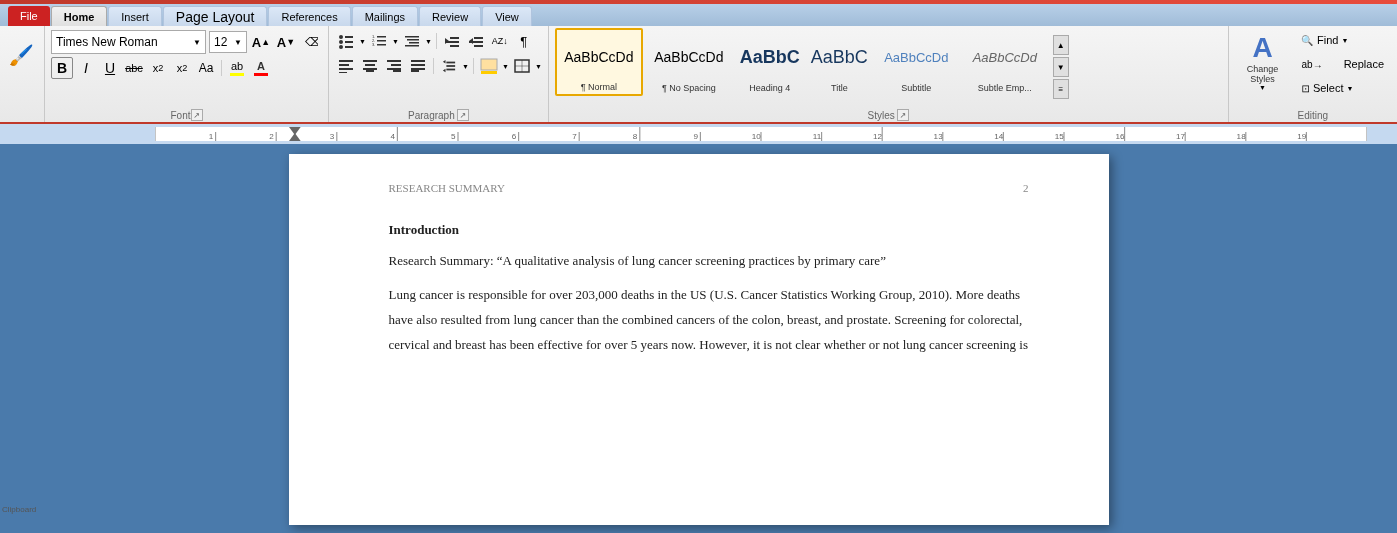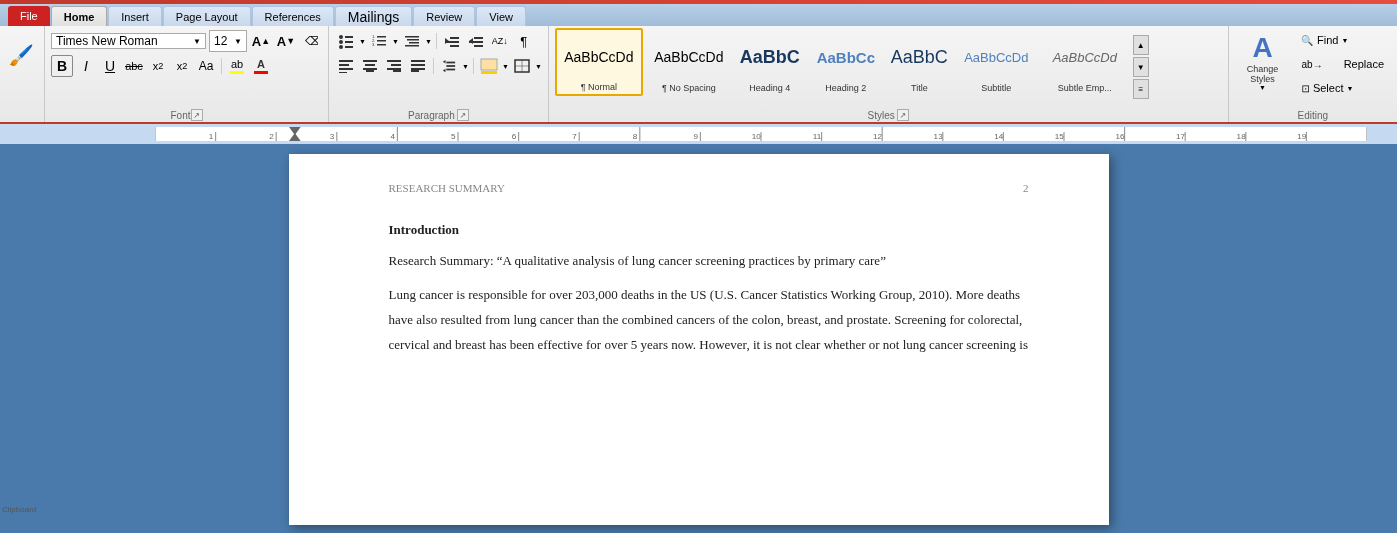--- a/index.html
+++ b/index.html
@@ -41,39 +41,39 @@
   </style>
 </head>
 <body>
 
 <div style="background: linear-gradient(to right, #c0392b, #e74c3c); height: 4px; width: 100%;"></div>
 
 <div style="background: linear-gradient(to bottom, #b8d0e8, #a0bcd8); height: 22px; display: flex; align-items: flex-end; padding-left: 8px; gap: 1px;">
   <div style="padding: 2px 12px; font-size: 11px; background: #cc2222; color: white; border-radius: 3px 3px 0 0; cursor: pointer; height: 20px; display: flex; align-items: center;">File</div>
   <div style="padding: 2px 12px; font-size: 11px; background: linear-gradient(to bottom, #f0f0f0, #e0e0e0); border: 1px solid #aaa; border-bottom: none; border-radius: 3px 3px 0 0; cursor: pointer; height: 20px; display: flex; align-items: center; font-weight: bold;">Home</div>
   <div style="padding: 2px 12px; font-size: 11px; background: linear-gradient(to bottom, #dce8f7, #c8d8ec); border: 1px solid #b0c4de; border-bottom: none; border-radius: 3px 3px 0 0; cursor: pointer; height: 20px; display: flex; align-items: center;">Insert</div>
-  <div style="padding: 2px 12px; font-size: 11px; background: linear-gradient(to bottom, #dce8f7, #c8d8ec); border: 1px solid #b0c4de; border-bottom: none; border-radius: 3px 3px 0 0; cursor: pointer; height: 20px; display: flex; align-items: center;">Page Layout</div>
+  <div style="padding: 2px 12px; font-size: 14px; background: linear-gradient(to bottom, #dce8f7, #c8d8ec); border: 1px solid #b0c4de; border-bottom: none; border-radius: 3px 3px 0 0; cursor: pointer; height: 20px; display: flex; align-items: center;">Page Layout</div>
   <div style="padding: 2px 12px; font-size: 11px; background: linear-gradient(to bottom, #dce8f7, #c8d8ec); border: 1px solid #b0c4de; border-bottom: none; border-radius: 3px 3px 0 0; cursor: pointer; height: 20px; display: flex; align-items: center;">References</div>
-  <div style="padding: 2px 12px; font-size: 14px; background: linear-gradient(to bottom, #dce8f7, #c8d8ec); border: 1px solid #b0c4de; border-bottom: none; border-radius: 3px 3px 0 0; cursor: pointer; height: 20px; display: flex; align-items: center; margin-top: 24px;">Mailings</div>
+  <div style="padding: 2px 12px; font-size: 11px; background: linear-gradient(to bottom, #dce8f7, #c8d8ec); border: 1px solid #b0c4de; border-bottom: none; border-radius: 3px 3px 0 0; cursor: pointer; height: 20px; display: flex; align-items: center; margin-top: 24px;">Mailings</div>
   <div style="padding: 2px 12px; font-size: 11px; background: linear-gradient(to bottom, #dce8f7, #c8d8ec); border: 1px solid #b0c4de; border-bottom: none; border-radius: 3px 3px 0 0; cursor: pointer; height: 20px; display: flex; align-items: center;">Review</div>
   <div style="padding: 2px 12px; font-size: 11px; background: linear-gradient(to bottom, #dce8f7, #c8d8ec); border: 1px solid #b0c4de; border-bottom: none; border-radius: 3px 3px 0 0; cursor: pointer; height: 20px; display: flex; align-items: center;">View</div>
 </div>
 
 <div style="background: linear-gradient(to bottom, #f5f5f5, #e8e8e8); border-bottom: 2px solid #c0392b; height: 98px; display: flex; align-items: stretch;">
 
   <div style="display: flex; flex-direction: column; align-items: center; padding: 4px 6px; border-right: 1px solid #c8c8c8; min-width: 38px;">
     <div style="width: 32px; height: 50px; display: flex; flex-direction: column; align-items: center; justify-content: center; cursor: pointer; border: 1px solid transparent; border-radius: 2px; padding: 2px;">
       <div style="font-size: 20px;">🖌️</div>
     </div>
     <div style="font-size: 8px; color: #555; text-align: center; margin-top: 2px; position: absolute; bottom: 19px; left: 2px; white-space: nowrap;">Clipboard</div>
   </div>
 
   <div style="display: flex; flex-direction: column; padding: 4px 6px 16px; border-right: 1px solid #c8c8c8; gap: 3px; position: relative; min-width: 215px;">
     <div style="display: flex; gap: 3px; align-items: center;">
-      <div style="display: flex; align-items: center; justify-content: space-between; background: white; border: 1px solid #aaa; padding: 1px 4px; width: 155px; height: 16px; font-size: 12px; cursor: pointer;">
+      <div style="display: flex; align-items: center; justify-content: space-between; background: white; border: 1px solid #aaa; padding: 1px 4px; width: 155px; height: 24px; font-size: 12px; cursor: pointer;">
         <span>Times New Roman</span>
         <span style="font-size: 8px;">▼</span>
       </div>
       <div style="display: flex; align-items: center; justify-content: space-between; background: white; border: 1px solid #aaa; padding: 1px 4px; width: 38px; height: 22px; font-size: 12px; cursor: pointer;">
         <span>12</span>
         <span style="font-size: 8px;">▼</span>
       </div>
       <div class="icon-btn" style="font-size: 13px; font-weight: bold;">A<span style="font-size:9px; vertical-align:super;">▲</span></div>
       <div class="icon-btn" style="font-size: 13px; font-weight: bold;">A<span style="font-size:9px; vertical-align:super;">▼</span></div>
       <div class="icon-btn">
@@ -239,24 +239,20 @@
       <div style="display:flex; flex-direction:column; align-items:center; justify-content:space-between; padding:2px 4px; width:88px; height:68px; border:1px solid transparent; cursor:pointer; border-radius:2px; background:transparent;">
         <div style="font-size:14px; color:#000; flex:1; display:flex; align-items:center;">AaBbCcDd</div>
         <div style="font-size:9px; color:#333;">¶ No Spacing</div>
       </div>
 
       <div style="display:flex; flex-direction:column; align-items:center; justify-content:space-between; padding:2px 4px; width:70px; height:68px; border:1px solid transparent; cursor:pointer; border-radius:2px; background:transparent;">
         <div style="font-size:18px; color:#17375e; font-weight:bold; flex:1; display:flex; align-items:center;">AaBbC</div>
         <div style="font-size:9px; color:#333;">Heading 4</div>
       </div>
 
-      <div style="display:flex; flex-direction:column; align-items:center; justify-content:space-between; padding:2px 4px; width:78px; height:68px; border:1px solid transparent; cursor:pointer; border-radius:2px; background:transparent;">
-        <div style="font-size:15px; color:#4f81bd; font-weight:bold; flex:1; display:flex; align-items:center;">AaBbCc</div>
-        <div style="font-size:9px; color:#333;">Heading 2</div>
-      </div>
 
       <div style="display:flex; flex-direction:column; align-items:center; justify-content:space-between; padding:2px 4px; width:65px; height:68px; border:1px solid transparent; cursor:pointer; border-radius:2px; background:transparent;">
         <div style="font-size:18px; color:#17375e; flex:1; display:flex; align-items:center;">AaBbC</div>
         <div style="font-size:9px; color:#333;">Title</div>
       </div>
 
       <div style="display:flex; flex-direction:column; align-items:center; justify-content:space-between; padding:2px 4px; width:85px; height:68px; border:1px solid transparent; cursor:pointer; border-radius:2px; background:transparent;">
         <div style="font-size:13px; color:#4f81bd; flex:1; display:flex; align-items:center;">AaBbCcDd</div>
         <div style="font-size:9px; color:#333;">Subtitle</div>
       </div>

